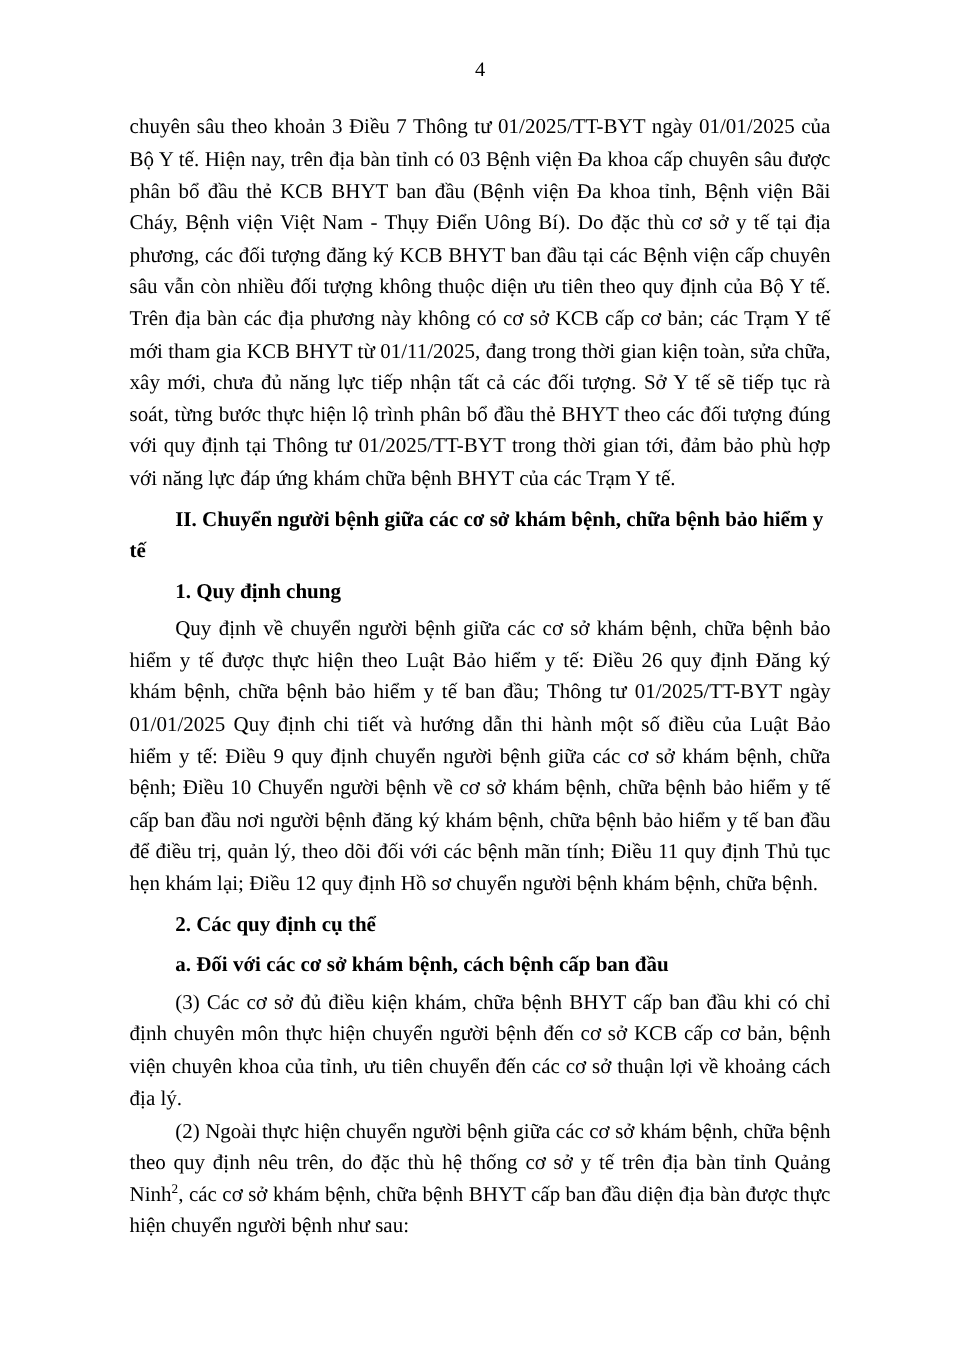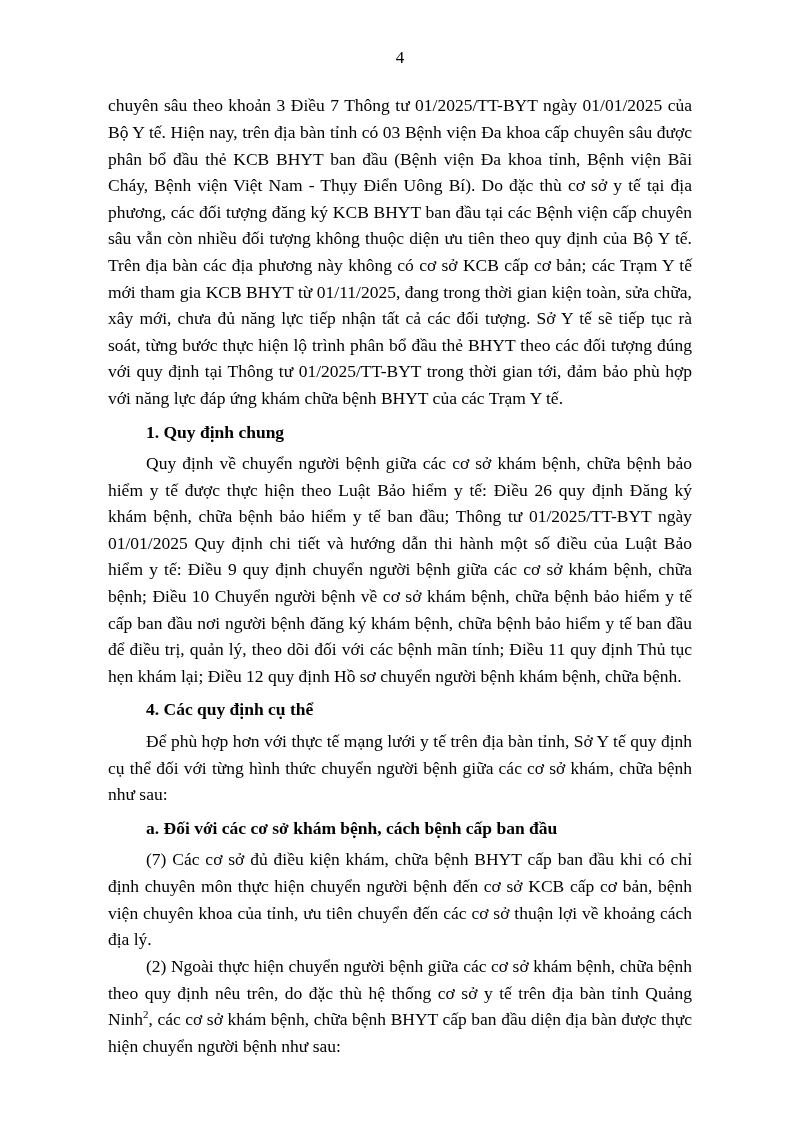--- a/index.html
+++ b/index.html
@@ -58,30 +58,30 @@
 <body>
 
 <div class="page">
 
   <div class="page-number">4</div>
 
   <div class="body-text">
 
     <p class="para"><span>chuyên sâu theo khoản 3 Điều 7 Thông tư 01/2025/TT-BYT ngày 01/01/2025 của Bộ Y tế. Hiện nay, trên địa bàn tỉnh có 03 Bệnh viện Đa khoa cấp chuyên sâu được phân bổ đầu thẻ KCB BHYT ban đầu (Bệnh viện Đa khoa tỉnh, Bệnh viện Bãi Cháy, Bệnh viện Việt Nam - Thụy Điển Uông Bí). Do đặc thù cơ sở y tế tại địa phương, các đối tượng đăng ký KCB BHYT ban đầu tại các Bệnh viện cấp chuyên sâu vẫn còn nhiều đối tượng không thuộc diện ưu tiên theo quy định của Bộ Y tế. Trên địa bàn các địa phương này không có cơ sở KCB cấp cơ bản; các Trạm Y tế mới tham gia KCB BHYT từ 01/11/2025, đang trong thời gian kiện toàn, sửa chữa, xây mới, chưa đủ năng lực tiếp nhận tất cả các đối tượng. Sở Y tế sẽ tiếp tục rà soát, từng bước thực hiện lộ trình phân bổ đầu thẻ BHYT theo các đối tượng đúng với quy định tại Thông tư 01/2025/TT-BYT trong thời gian tới, đảm bảo phù hợp với năng lực đáp ứng khám chữa bệnh BHYT của các Trạm Y tế.</span></p>
 
+    <p class="para heading"><span>II. Chuyển người bệnh giữa các cơ sở khám bệnh, chữa bệnh bảo hiểm y tế</span></p>
 
     <p class="para heading sub"><span>1. Quy định chung</span></p>
 
     <p class="para indent"><span>Quy định về chuyển người bệnh giữa các cơ sở khám bệnh, chữa bệnh bảo hiểm y tế được thực hiện theo Luật Bảo hiểm y tế: </span><b>Điều 26</b><span> quy định Đăng ký khám bệnh, chữa bệnh bảo hiểm y tế ban đầu; Thông tư 01/2025/TT-BYT ngày 01/01/2025 Quy định chi tiết và hướng dẫn thi hành một số điều của Luật Bảo hiểm y tế: </span><b>Điều 9</b><span> quy định chuyển người bệnh giữa các cơ sở khám bệnh, chữa bệnh; </span><b>Điều 10</b><span> Chuyển người bệnh về cơ sở khám bệnh, chữa bệnh bảo hiểm y tế cấp ban đầu nơi người bệnh đăng ký khám bệnh, chữa bệnh bảo hiểm y tế ban đầu để điều trị, quản lý, theo dõi đối với các bệnh mãn tính; </span><b>Điều 11</b><span> quy định Thủ tục hẹn khám lại; </span><b>Điều 12</b><span> quy định Hồ sơ chuyển người bệnh khám bệnh, chữa bệnh.</span></p>
 
-    <p class="para heading sub"><span>4. Các quy định cụ thể</span></p>
+    <p class="para heading sub"><span>2. Các quy định cụ thể</span></p>
 
-    <p class="para indent"><span>Để phù hợp hơn với thực tế mạng lưới y tế trên địa bàn tỉnh, Sở Y tế quy định cụ thể đối với từng hình thức chuyển người bệnh giữa các cơ sở khám, chữa bệnh như sau:</span></p>
 
     <p class="para heading sub"><span>a. Đối với các cơ sở khám bệnh, cách bệnh cấp ban đầu</span></p>
 
-    <p class="para indent"><span>(7) Các cơ sở đủ điều kiện khám, chữa bệnh BHYT cấp ban đầu khi có chỉ định chuyên môn thực hiện chuyển người bệnh đến cơ sở KCB cấp cơ bản, bệnh viện chuyên khoa của tỉnh, ưu tiên chuyển đến các cơ sở thuận lợi về khoảng cách địa lý.</span></p>
+    <p class="para indent"><span>(3) Các cơ sở đủ điều kiện khám, chữa bệnh BHYT cấp ban đầu khi có chỉ định chuyên môn thực hiện chuyển người bệnh đến cơ sở KCB cấp cơ bản, bệnh viện chuyên khoa của tỉnh, ưu tiên chuyển đến các cơ sở thuận lợi về khoảng cách địa lý.</span></p>
 
     <p class="para indent"><span>(2) Ngoài thực hiện chuyển người bệnh giữa các cơ sở khám bệnh, chữa bệnh theo quy định nêu trên, do đặc thù hệ thống cơ sở y tế trên địa bàn tỉnh Quảng Ninh</span><span class="sup">2</span><span>, các cơ sở khám bệnh, chữa bệnh BHYT cấp ban đầu diện địa bàn được thực hiện chuyển người bệnh như sau:</span></p>
 
   </div>
 
 </div>
 
 </body></html>

